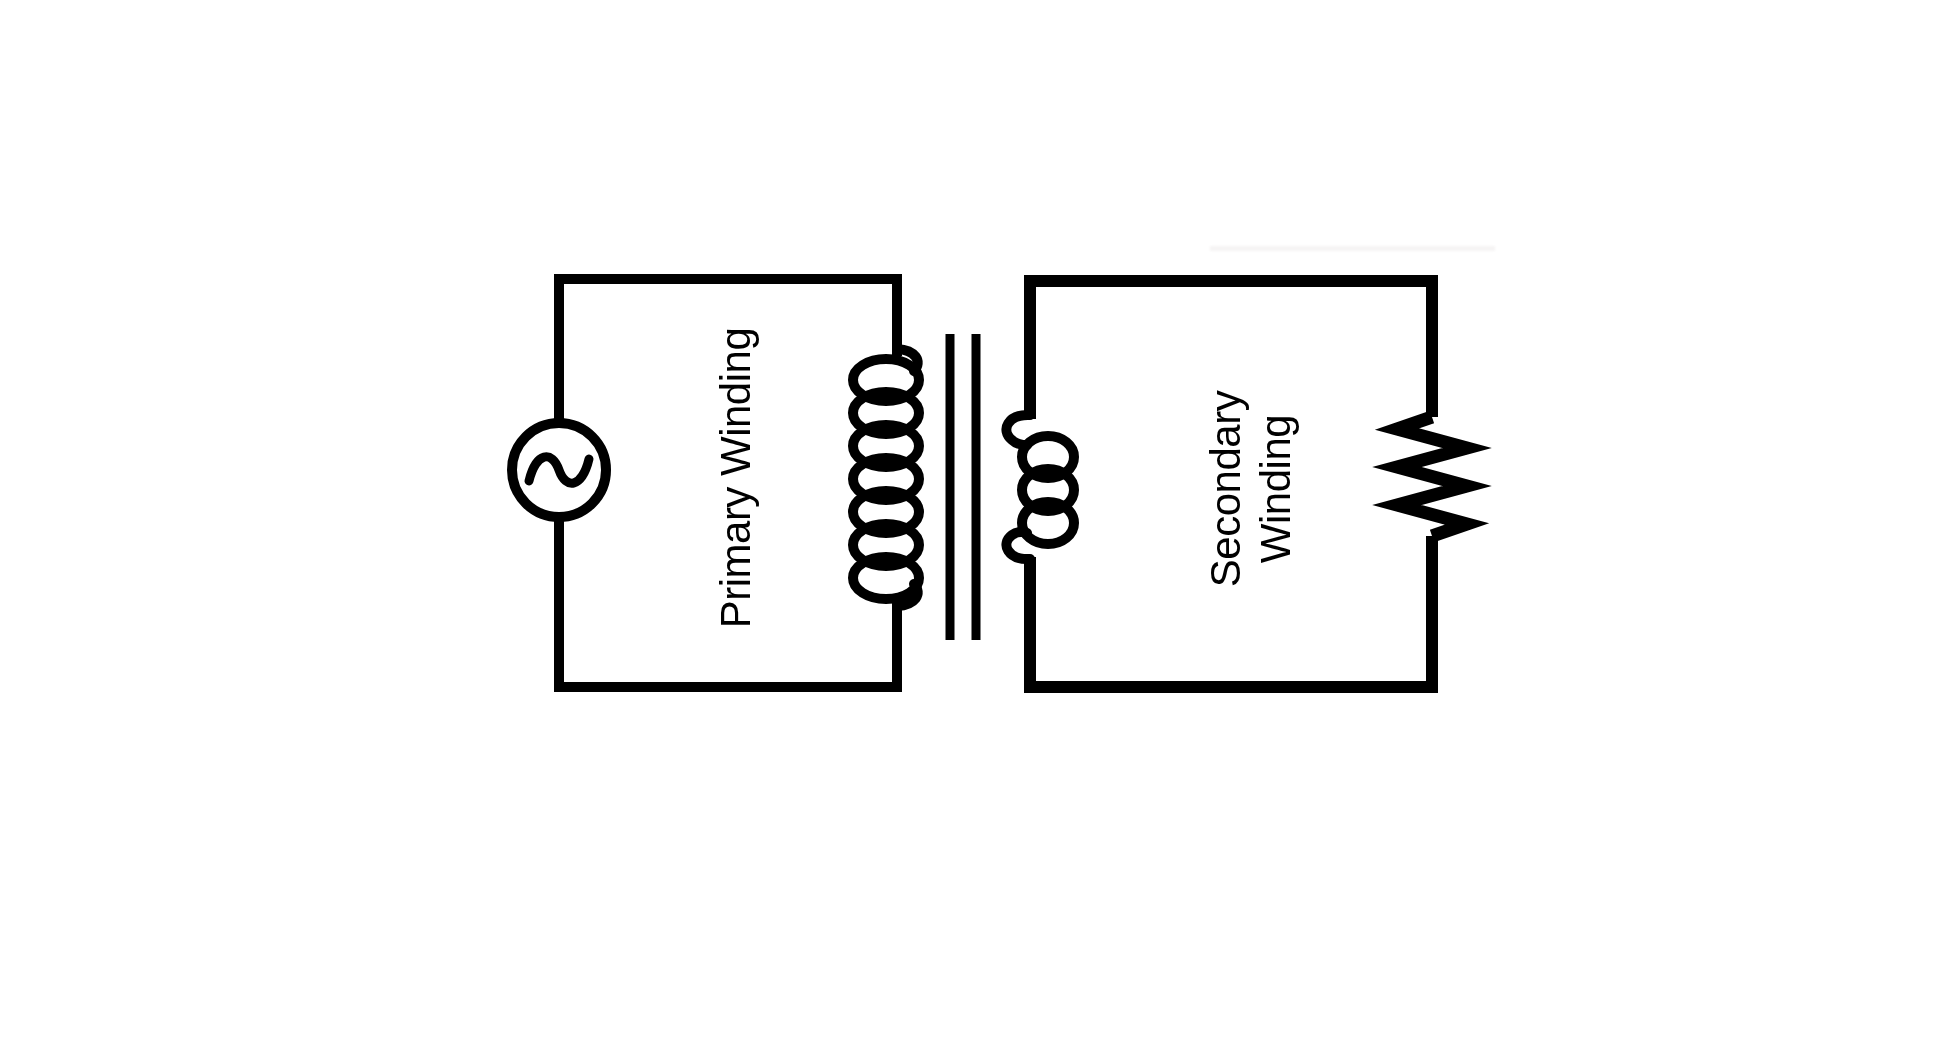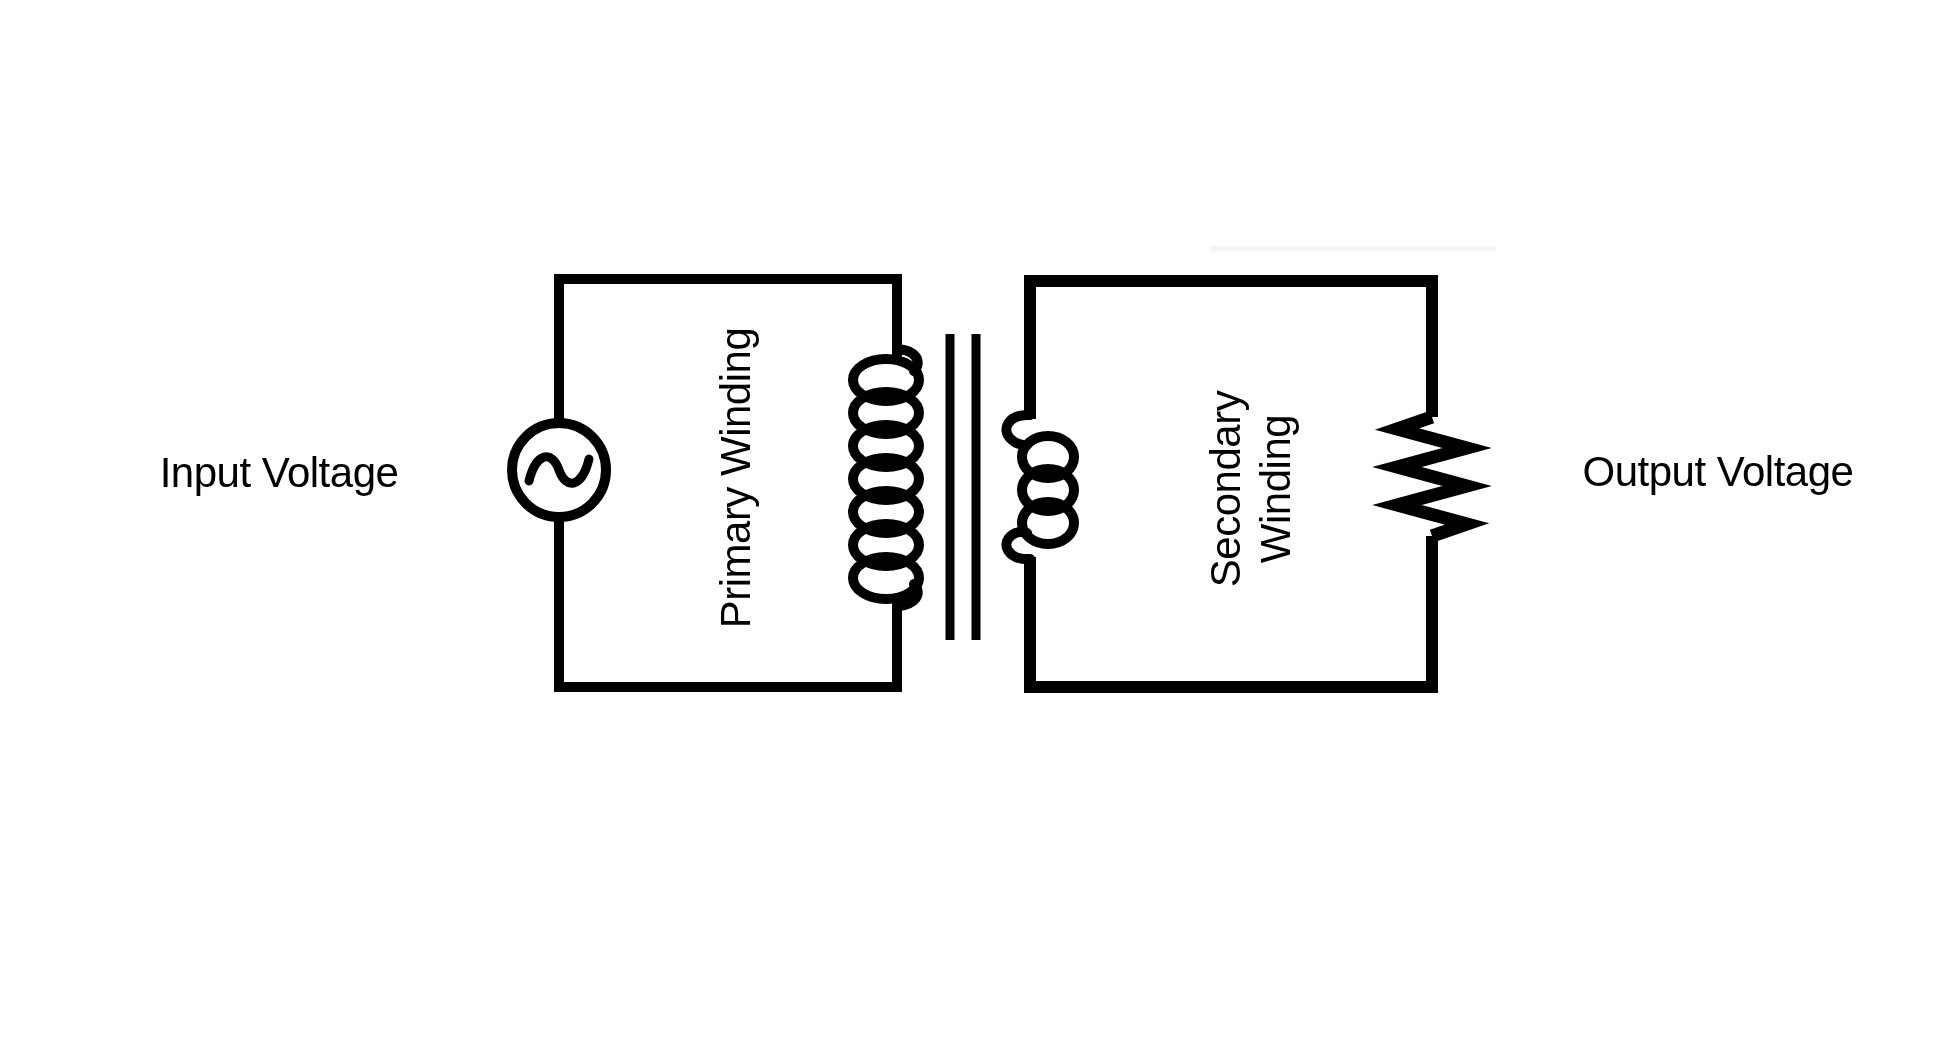--- a/index.html
+++ b/index.html
@@ -83,24 +83,22 @@
       </g>
 
       <g>
         <path class="zig s13" d="M 1432 417 L 1397 429 L 1467 448 L 1397 467 L 1467 486 L 1397 505 L 1467 524 L 1432 536"></path>
       </g>
     </g>
   </svg>
 
   <div class="artifact" style="left:1210px;top:246px;width:285px;height:5px;"></div>
 
-  <div class="label center" style="left:279px;top:473px;">Input Voltage</div>
 
   <div class="label rot" style="left:736px;top:478px;">Primary Winding</div>
 
   <div class="label rot" style="left:1251px;top:489px;">
     <div>Secondary</div>
     <div>Winding</div>
   </div>
 
-  <div class="label center" style="left:1718px;top:472px;">Output Voltage</div>
 
 </div>
 
 </body></html>

